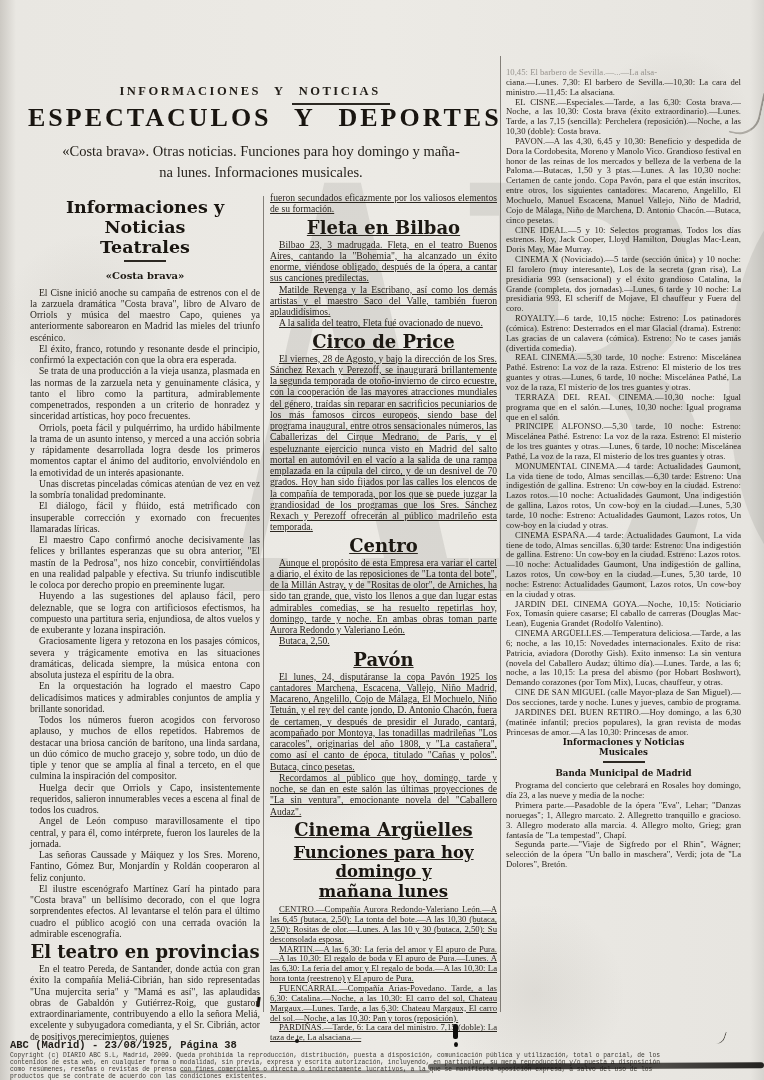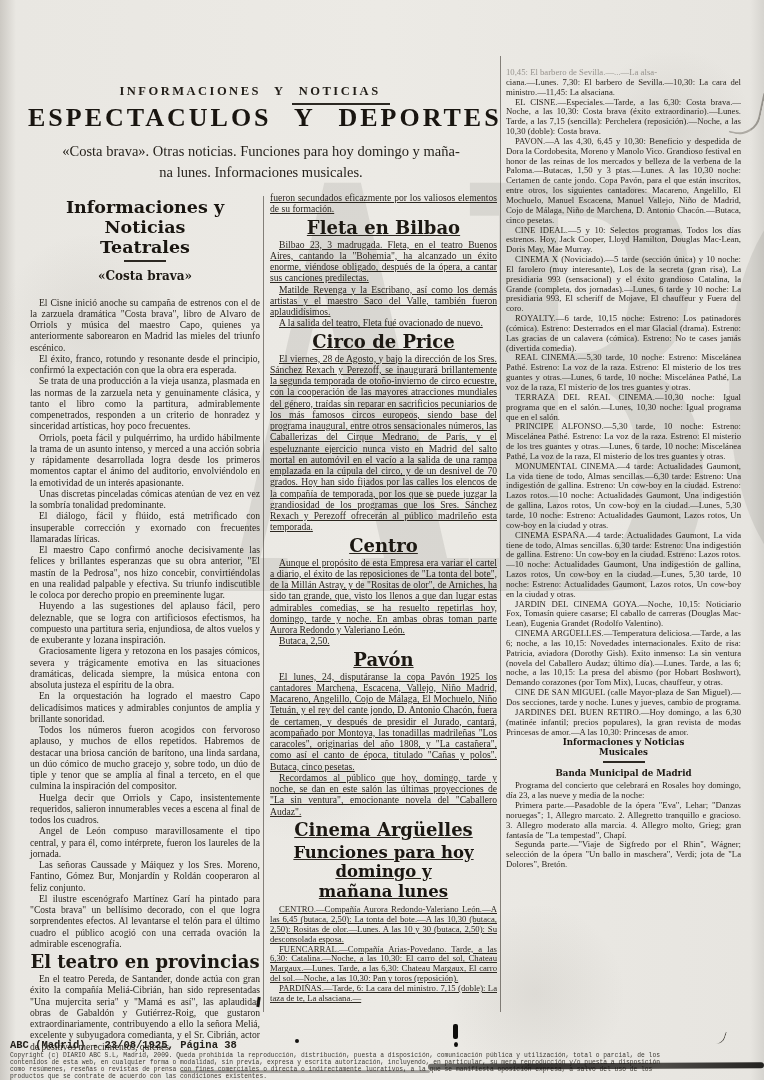--- a/index.html
+++ b/index.html
@@ -38,21 +38,21 @@
   .v2{left:500px;top:56px;height:956px;}
   .blk{font-size:9.6px;line-height:11.25px;text-align:justify;}
   .col3 .blk{font-size:8.7px;line-height:9.85px;}
   .blk.sm{font-size:8.7px;line-height:9.85px;}
   .p{text-indent:9px;}
   .p-cont{text-indent:0;}
   .p-faded{text-indent:0;opacity:0.45;filter:blur(0.3px);}
   .section-title{font-size:17.5px;line-height:20px;font-weight:700;text-align:center;
     white-space:pre-line;margin:1px 0 1px;text-indent:0;color:#191510;font-family:"DejaVu Serif",serif;}
   .rule{width:42px;height:1.5px;background:#2c2822;margin:3px auto 6px;}
-  .sub-title{font-size:12px;line-height:16px;font-weight:700;text-align:center;margin:4px 0 13px;
+  .sub-title{font-size:10px;line-height:16px;font-weight:700;text-align:center;margin:4px 0 3px;
     color:#1c1812;font-family:"DejaVu Serif",serif;}
   .heading{font-size:18px;line-height:17px;font-weight:700;text-align:center;margin:4px 0 3px;
     color:#1c1812;font-family:"DejaVu Serif",serif;}
   .big-title{font-size:16.5px;line-height:19.5px;font-weight:700;text-align:center;white-space:pre-line;
     margin:5px 0 4px;color:#191510;font-family:"DejaVu Serif",serif;}
   
   .citation{position:absolute;left:10px;top:1039px;font-family:"Liberation Mono","DejaVu Sans Mono",monospace;
     font-weight:700;font-size:10.5px;color:#23201b;}
   .copyright{position:absolute;left:10px;top:1053px;width:748px;
     font-family:"Liberation Mono","DejaVu Sans Mono",monospace;font-size:6.3px;line-height:6.9px;
@@ -120,20 +120,21 @@
       <div class="blk heading">Centro</div>
       <div class="blk p">Aunque el propósito de esta Empresa era variar el cartel a diario, el éxito de las reposiciones de "La tonta del bote", de la Millán Astray, y de "Rositas de olor", de Arniches, ha sido tan grande, que, visto los llenos a que dan lugar estas admirables comedias, se ha resuelto repetirlas hoy, domingo, tarde y noche. En ambas obras toman parte Aurora Redondo y Valeriano León.</div>
       <div class="blk p">Butaca, 2,50.</div>
       <div class="blk heading">Pavón</div>
       <div class="blk p">El lunes, 24, disputáranse la copa Pavón 1925 los cantadores Marchena, Escacena, Vallejo, Niño Madrid, Macareno, Angelillo, Cojo de Málaga, El Mochuelo, Niño Tetuán, y el rey del cante jondo, D. Antonio Chacón, fuera de certamen, y después de presidir el Jurado, cantará, acompañado por Montoya, las tonadillas madrileñas "Los caracoles", originarias del año 1808, y "La castañera", como así el canto de época, titulado "Cañas y polos". Butaca, cinco pesetas.</div>
       <div class="blk p">Recordamos al público que hoy, domingo, tarde y noche, se dan en este salón las últimas proyecciones de "La sin ventura", emocionante novela del "Caballero Audaz".</div>
       <div class="blk heading">Cinema Argüelles</div>
       <div class="blk big-title">Funciones para hoy domingo y
 mañana lunes</div>
       <div class="blk p sm">CENTRO.—Compañía Aurora Redondo-Valeriano León.—A las 6,45 (butaca, 2,50): La tonta del bote.—A las 10,30 (butaca, 2,50): Rositas de olor.—Lunes. A las 10 y 30 (butaca, 2,50): Su desconsolada esposa.</div>
+      <div class="blk p sm">MARTIN.—A las 6,30: La feria del amor y El apuro de Pura.—A las 10,30: El regalo de boda y El apuro de Pura.—Lunes. A las 6,30: La feria del amor y El regalo de boda.—A las 10,30: La hora tonta (reestreno) y El apuro de Pura.</div>
       <div class="blk p sm">FUENCARRAL.—Compañía Arias-Povedano. Tarde, a las 6,30: Catalina.—Noche, a las 10,30: El carro del sol, Chateau Margaux.—Lunes. Tarde, a las 6,30: Chateau Margaux, El carro del sol.—Noche, a las 10,30: Pan y toros (reposición).</div>
       <div class="blk p sm">PARDIÑAS.—Tarde, 6: La cara del ministro. 7,15 (doble): La taza de te, La alsaciana.—</div>
     </div>
   <div class="col col3">
       <div class="blk p-faded">10,45: El barbero de Sevilla.—...—La alsa-</div>
       <div class="blk p-cont">ciana.—Lunes. 7,30: El barbero de Sevilla.—10,30: La cara del ministro.—11,45: La alsaciana.</div>
       <div class="blk p">EL CISNE.—Especiales.—Tarde, a las 6,30: Costa brava.—Noche, a las 10,30: Costa brava (éxito extraordinario).—Lunes. Tarde, a las 7,15 (sencilla): Perchelera (reposición).—Noche, a las 10,30 (doble): Costa brava.</div>
       <div class="blk p">PAVON.—A las 4,30, 6,45 y 10,30: Beneficio y despedida de Dora la Cordobesita, Moreno y Manolo Vico. Grandioso festival en honor de las reinas de los mercados y belleza de la verbena de la Paloma.—Butacas, 1,50 y 3 ptas.—Lunes. A las 10,30 noche: Certamen de cante jondo. Copa Pavón, para el que están inscritos, entre otros, los siguientes cantadores: Macareno, Angelillo, El Mochuelo, Manuel Escacena, Manuel Vallejo, Niño de Madrid, Cojo de Málaga, Niño de Marchena, D. Antonio Chacón.—Butaca, cinco pesetas.</div>
       <div class="blk p">CINE IDEAL.—5 y 10: Selectos programas. Todos los días estrenos. Hoy, Jack Cooper, Lloyd Hamilton, Douglas Mac-Lean, Doris May, Mae Murray.</div>
       <div class="blk p">CINEMA X (Noviciado).—5 tarde (sección única) y 10 noche: El farolero (muy interesante), Los de la secreta (gran risa), La presidiaria 993 (sensacional) y el éxito grandioso Catalina, la Grande (completa, dos jornadas).—Lunes, 6 tarde y 10 noche: La presidiaria 993, El scheriff de Mojave, El chauffeur y Fuera del coro.</div>

